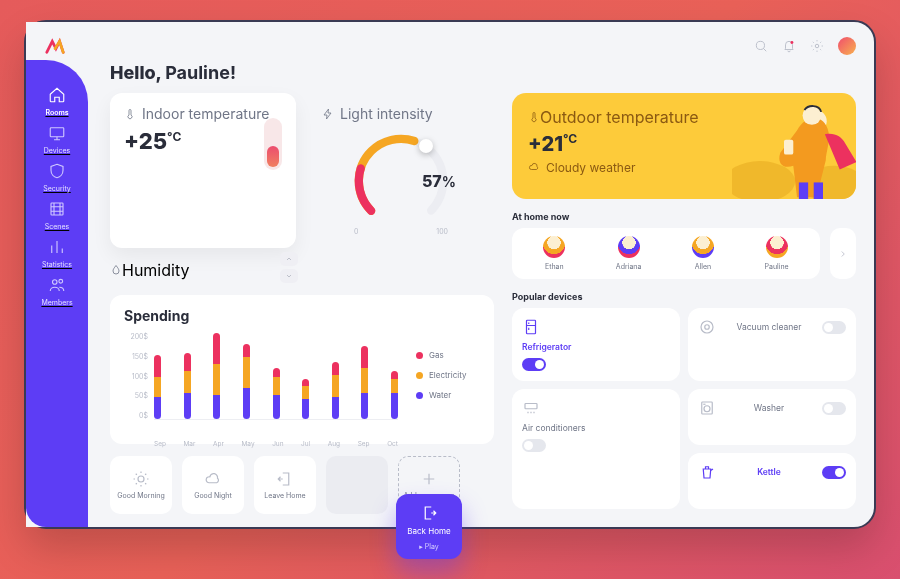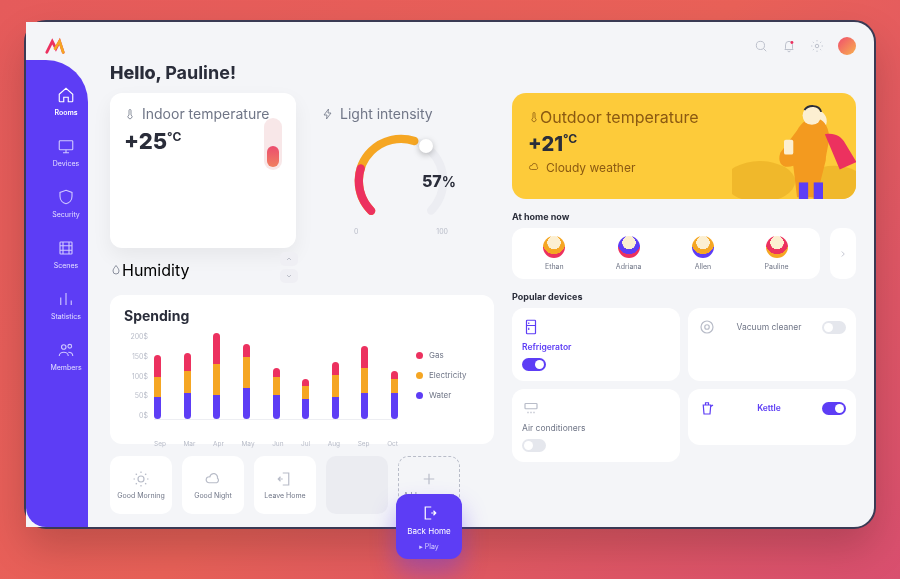--- a/index.html
+++ b/index.html
@@ -28,21 +28,21 @@
 }
 
 .sidebar{
   width:62px;flex:none;background:var(--bg-page);position:relative;
 }
 .nav-pill{
   position:absolute;left:0;top:38px;bottom:0;width:62px;background:var(--purple);
   border-top-right-radius:42px;border-bottom-left-radius:20px;
 }
 .logo{position:absolute;top:12px;left:18px;width:22px;height:22px;}
-.nav{position:absolute;top:64px;left:9px;width:62px;display:flex;flex-direction:column;align-items:center;gap:20px;}
+.nav{position:absolute;top:64px;left:0;width:62px;display:flex;flex-direction:column;align-items:center;gap:7px;text-decoration:underline;}
 .nav-item{width:60px;display:flex;flex-direction:column;align-items:center;gap:4px;cursor:pointer;}
 .nav-item .lbl{color:#E4E0FF;font-size:7px;}
 .nav-item.active .lbl{color:#fff;font-weight:600;}
 .nav-ico{width:18px;height:18px;stroke:#CFC7FF;fill:none;stroke-width:1.5;}
 .nav-item.active .nav-ico{stroke:#fff;}
 
 
 .main{flex:1;display:flex;flex-direction:column;padding:0 18px 0 22px;}
 .topbar{height:38px;display:flex;align-items:center;justify-content:flex-end;gap:14px;padding-top:10px;}
 .topbar svg{width:14px;height:14px;stroke:var(--grey);fill:none;stroke-width:1.6;cursor:pointer;}
@@ -464,20 +464,31 @@
             <div class="dev">
               <div class="dev-top">
                 <svg class="dev-ico" viewBox="0 0 24 24">
                     <circle cx="12" cy="12" r="8"></circle>
                     <circle cx="12" cy="12" r="3"></circle>
                   </svg>
                 <span class="dev-name">Vacuum cleaner</span>
                 <div class="toggle"></div>
               </div>
             </div>
+            <div class="dev" style="grid-column:2;">
+              <div class="dev-top">
+                <svg class="dev-ico" viewBox="0 0 24 24">
+                    <rect x="5" y="4" width="14" height="16" rx="1"></rect>
+                    <circle cx="12" cy="13" r="4"></circle>
+                    <path d="M7 7h3"></path>
+                  </svg>
+                <span class="dev-name">Washer</span>
+                <div class="toggle"></div>
+              </div>
+            </div>
             <div class="dev" style="grid-column:1;grid-row:2/span 2;">
               <svg class="dev-ico" viewBox="0 0 24 24">
                   <rect x="4" y="6" width="16" height="7" rx="1"></rect>
                   <path d="M8 17v2M12 17v2M16 17v2"></path>
                 </svg>
               <span class="dev-name">Air conditioners</span>
               <div class="toggle"></div>
             </div>
             <div class="dev">
               <div class="dev-top">

